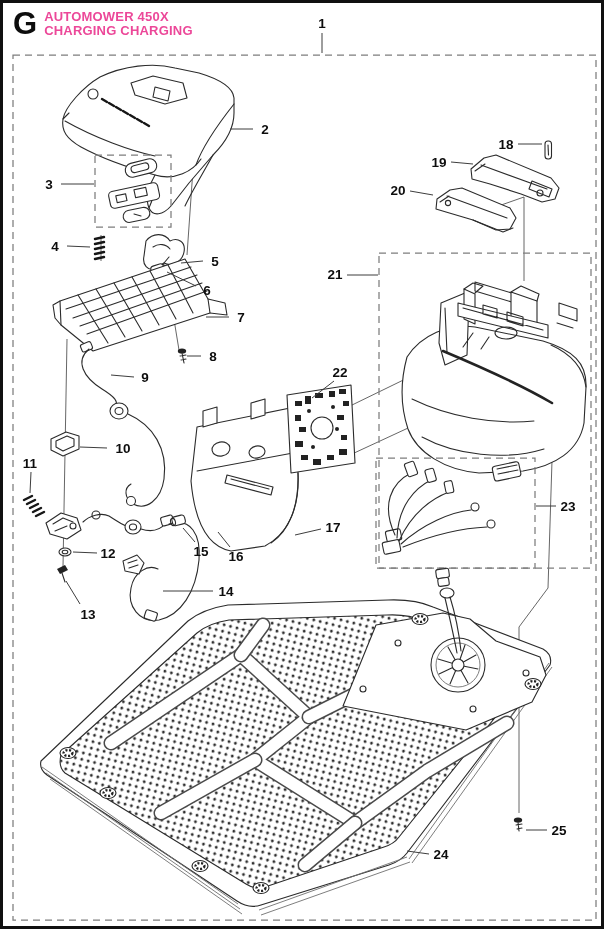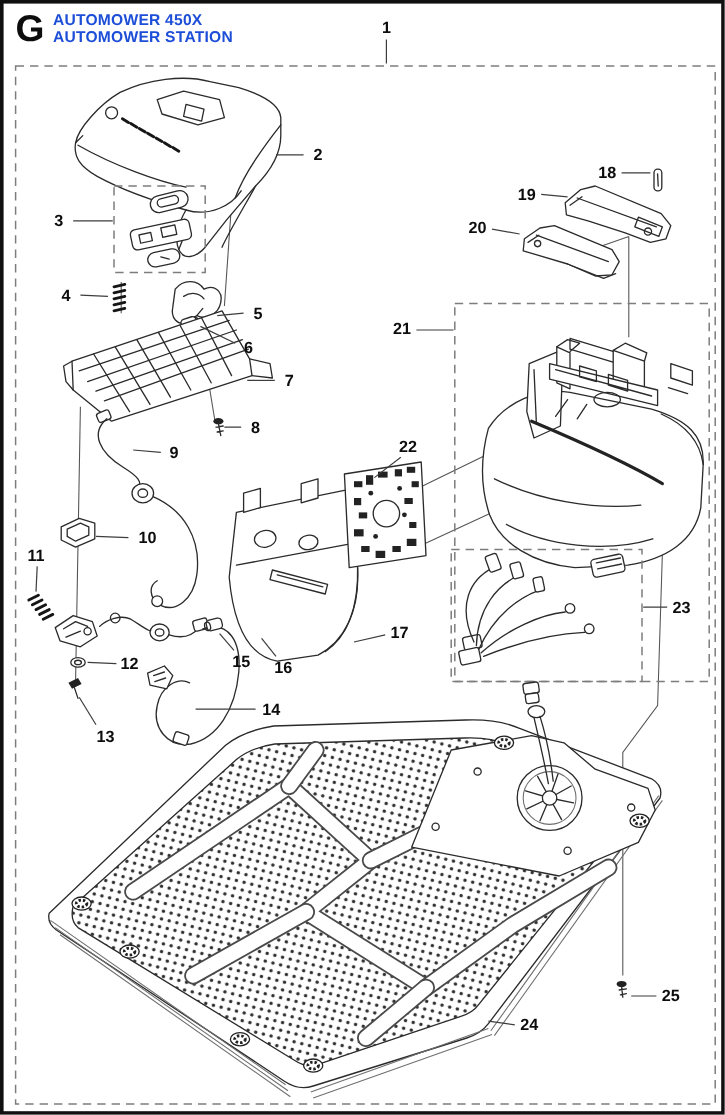--- a/index.html
+++ b/index.html
@@ -4,21 +4,21 @@
 <style>
   html,body{margin:0;padding:0;background:#e8e8e8;}
   .page{
     position:relative;width:604px;height:929px;background:#fff;
     border:3px solid #101010;box-sizing:border-box;overflow:hidden;
     font-family:"Liberation Sans",sans-serif;
   }
   header.diagram-header{position:absolute;left:10px;top:6px;display:flex;gap:7px;align-items:flex-start;z-index:2;}
   .g-letter{font-size:31px;font-weight:bold;line-height:30px;color:#0d0d0d;}
   .titles{padding-top:1px;}
-  .titles .t{font-size:13px;font-weight:bold;color:#1d4ed8;line-height:14px;letter-spacing:.2px;}
+  .titles .t{font-size:13px;font-weight:bold;color:#ec4899;line-height:14px;letter-spacing:.2px;}
   svg.canvas{position:absolute;left:0;top:0;}
   
   .ln{fill:none;stroke:#2b2b2b;stroke-width:1.1;stroke-linejoin:round;stroke-linecap:round;}
   .fw{fill:#ffffff;stroke:#2b2b2b;stroke-width:1.1;stroke-linejoin:round;}
   .dk{fill:#222;stroke:none;}
   .thin{fill:none;stroke:#6f6f6f;stroke-width:.9;}
   .guide{fill:none;stroke:#555;stroke-width:.9;}
   .dash{fill:none;stroke:#7d7d7d;stroke-width:1.25;stroke-dasharray:7 5;}
   .chO{fill:none;stroke:#4a4a4a;stroke-width:15;stroke-linejoin:round;stroke-linecap:round;}
   .chW{fill:none;stroke:#ffffff;stroke-width:12;stroke-linejoin:round;stroke-linecap:round;}
@@ -28,21 +28,21 @@
 </style>
 </head>
 <body>
 
 <div class="page">
 
   <header class="diagram-header">
     <div class="g-letter">G</div>
     <div class="titles">
       <div class="t">AUTOMOWER 450X</div>
-      <div class="t">AUTOMOWER STATION</div>
+      <div class="t">CHARGING CHARGING</div>
     </div>
   </header>
 
   <svg class="canvas" width="604" height="929" viewBox="0 0 604 929" xmlns="http://www.w3.org/2000/svg">
 
     <defs>
       <pattern id="dots" width="6.6" height="6.6" patternUnits="userSpaceOnUse" patternTransform="rotate(14)">
         <circle cx="2" cy="2" r="1.45" fill="#2e2e2e"></circle>
       </pattern>
       <g id="hole">

